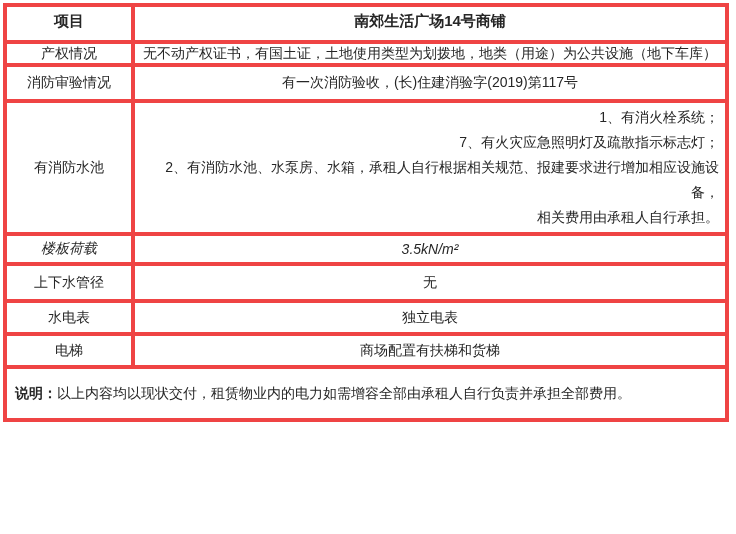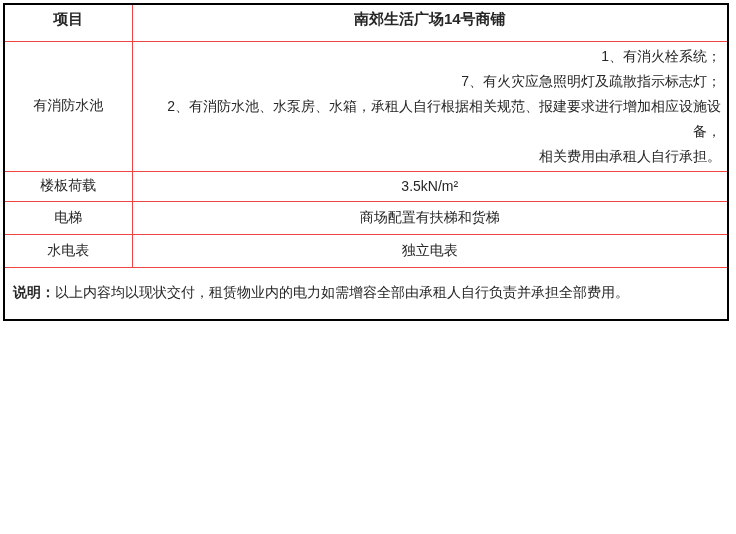--- a/index.html
+++ b/index.html
@@ -9,21 +9,21 @@
     color:#262626;
   }
   table.info-table{
     position:absolute;left:3px;top:3px;width:726px;
     border-collapse:collapse;table-layout:fixed;
     border:2px solid #000;
     background:#fff;
   }
   col.c1{width:128px;}
   td{
-    border:1px solid #ef4444;
+    border:4px solid #ef4444;
     font-size:14px;
     text-align:center;
     vertical-align:middle;
     padding:0;
     overflow:hidden;
   }
   td.hdr{font-weight:bold;font-size:15px;vertical-align:top;padding-top:5px;}
   td.multiline{
     text-align:right;vertical-align:middle;
     padding:2px 6px 2px 8px;line-height:25px;
@@ -40,50 +40,62 @@
   <colgroup>
       <col class="c1">
       <col class="c2">
     </colgroup>
   <tbody>
     <tr style="height:37px;">
       <td class="hdr">项目</td>
       <td class="hdr">南郊生活广场14号商铺</td>
     </tr>
 
+    <tr style="height:23px;">
+      <td>产权情况</td>
+      <td>无不动产权证书，有国土证，土地使用类型为划拨地，地类（用途）为公共设施（地下车库）</td>
+    </tr>
 
 
+    <tr style="height:36px;">
+      <td>消防审验情况</td>
+      <td>有一次消防验收，(长)住建消验字(2019)第117号</td>
+    </tr>
 
     <tr style="height:103px;">
       <td>有消防水池</td>
       <td class="multiline">
         <div>1、有消火栓系统；</div>
         <div>7、有火灾应急照明灯及疏散指示标志灯；</div>
         <div>2、有消防水池、水泵房、水箱，承租人自行根据相关规范、报建要求进行增加相应设施设备，</div>
         <div>相关费用由承租人自行承担。</div>
       </td>
     </tr>
 
-    <tr style="height:30px;">
+    <tr style="height:30px;font-style:italic;">
       <td>楼板荷载</td>
       <td>3.5kN/m²</td>
     </tr>
 
 
+    <tr style="height:37px;">
+      <td>上下水管径</td>
+      <td>无</td>
+    </tr>
 
 
 
     <tr style="height:33px;">
-      <td>电梯</td>
-      <td>商场配置有扶梯和货梯</td>
+      <td>水电表</td>
+      <td>独立电表</td>
     </tr>
 
     <tr style="height:33px;">
-      <td>水电表</td>
-      <td>独立电表</td>
+      <td>电梯</td>
+      <td>商场配置有扶梯和货梯</td>
     </tr>
 
     <tr style="height:53px;">
       <td class="note-cell" colspan="2">
         <span class="bold">说明：</span><span>以上内容均以现状交付，租赁物业内的电力如需增容全部由承租人自行负责并承担全部费用。</span>
       </td>
     </tr>
   </tbody>
 </table>
 

